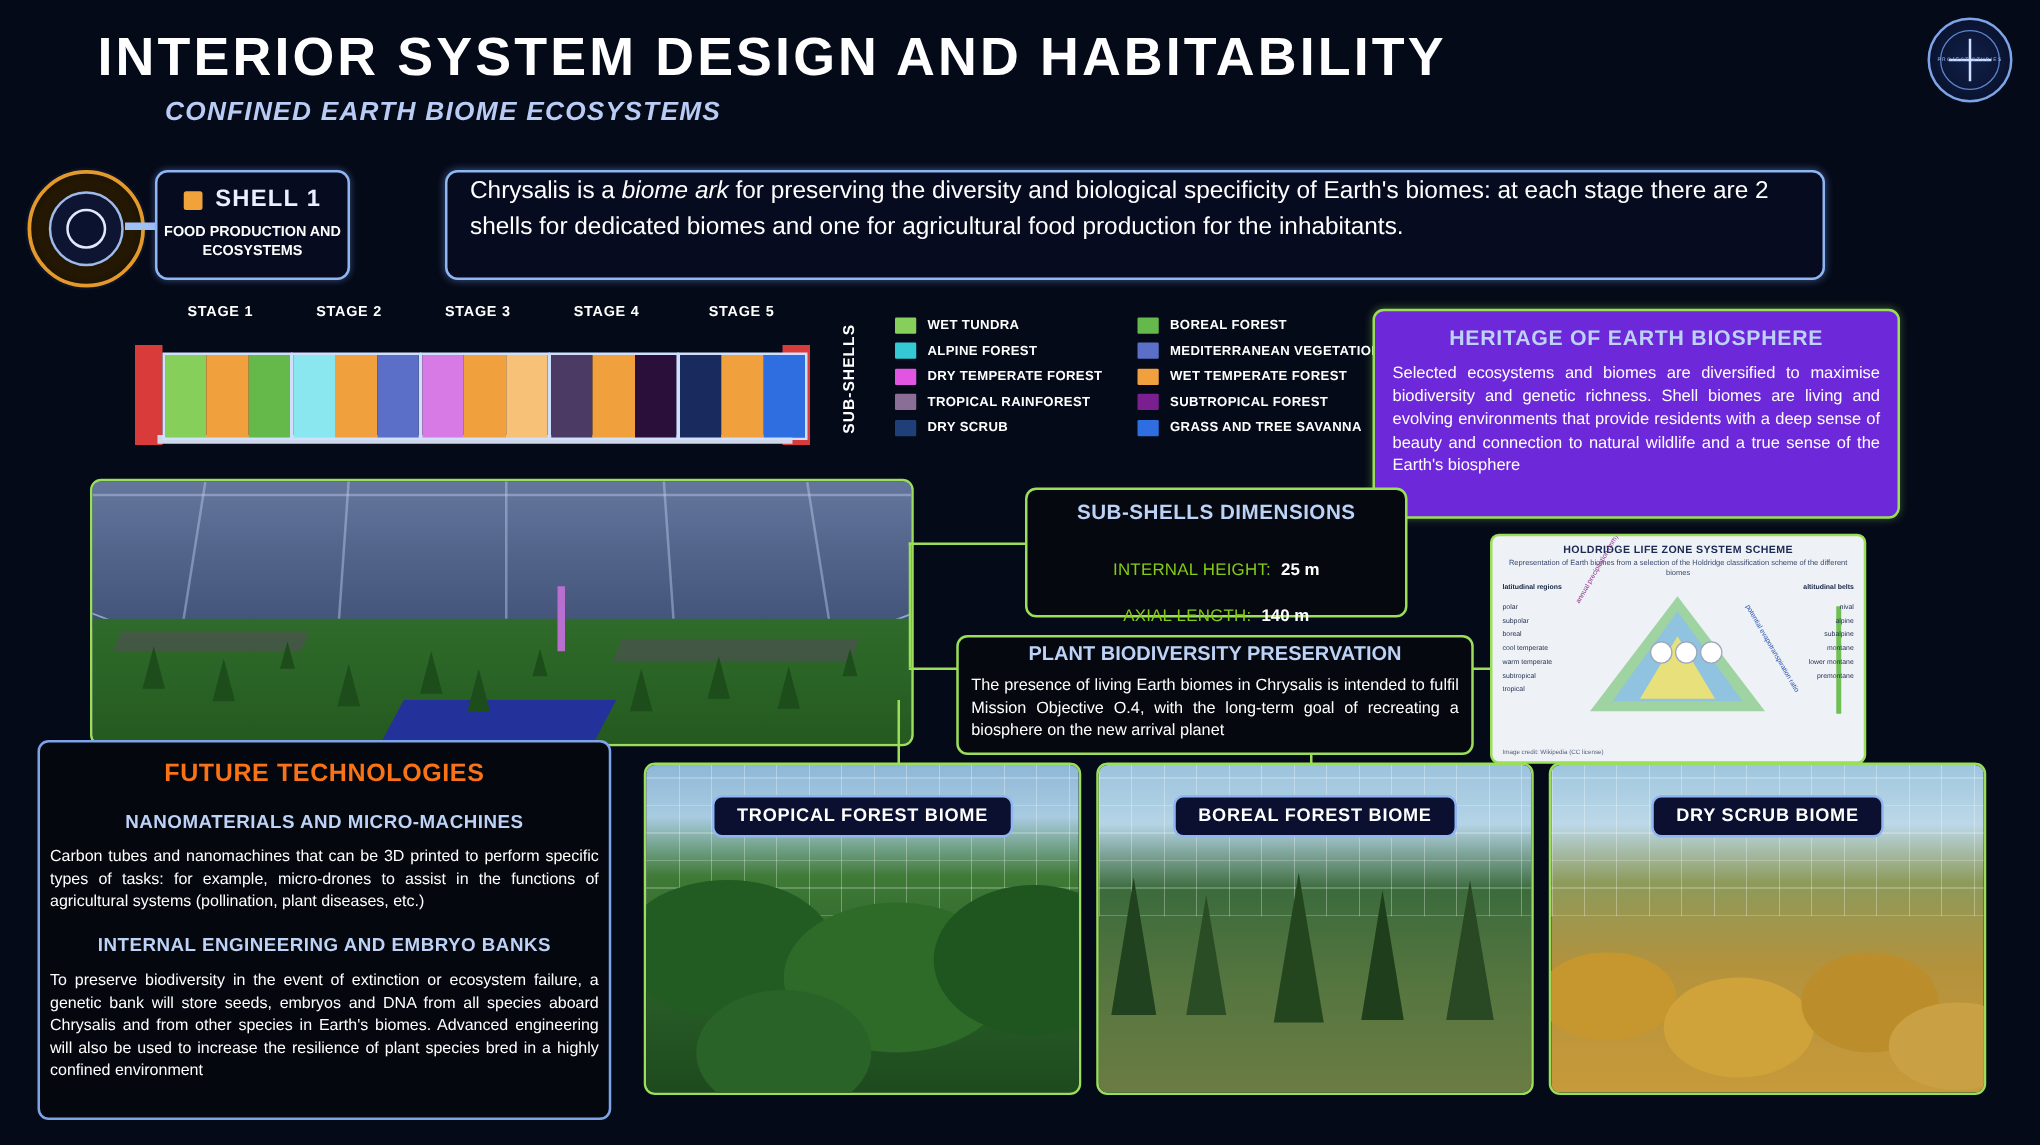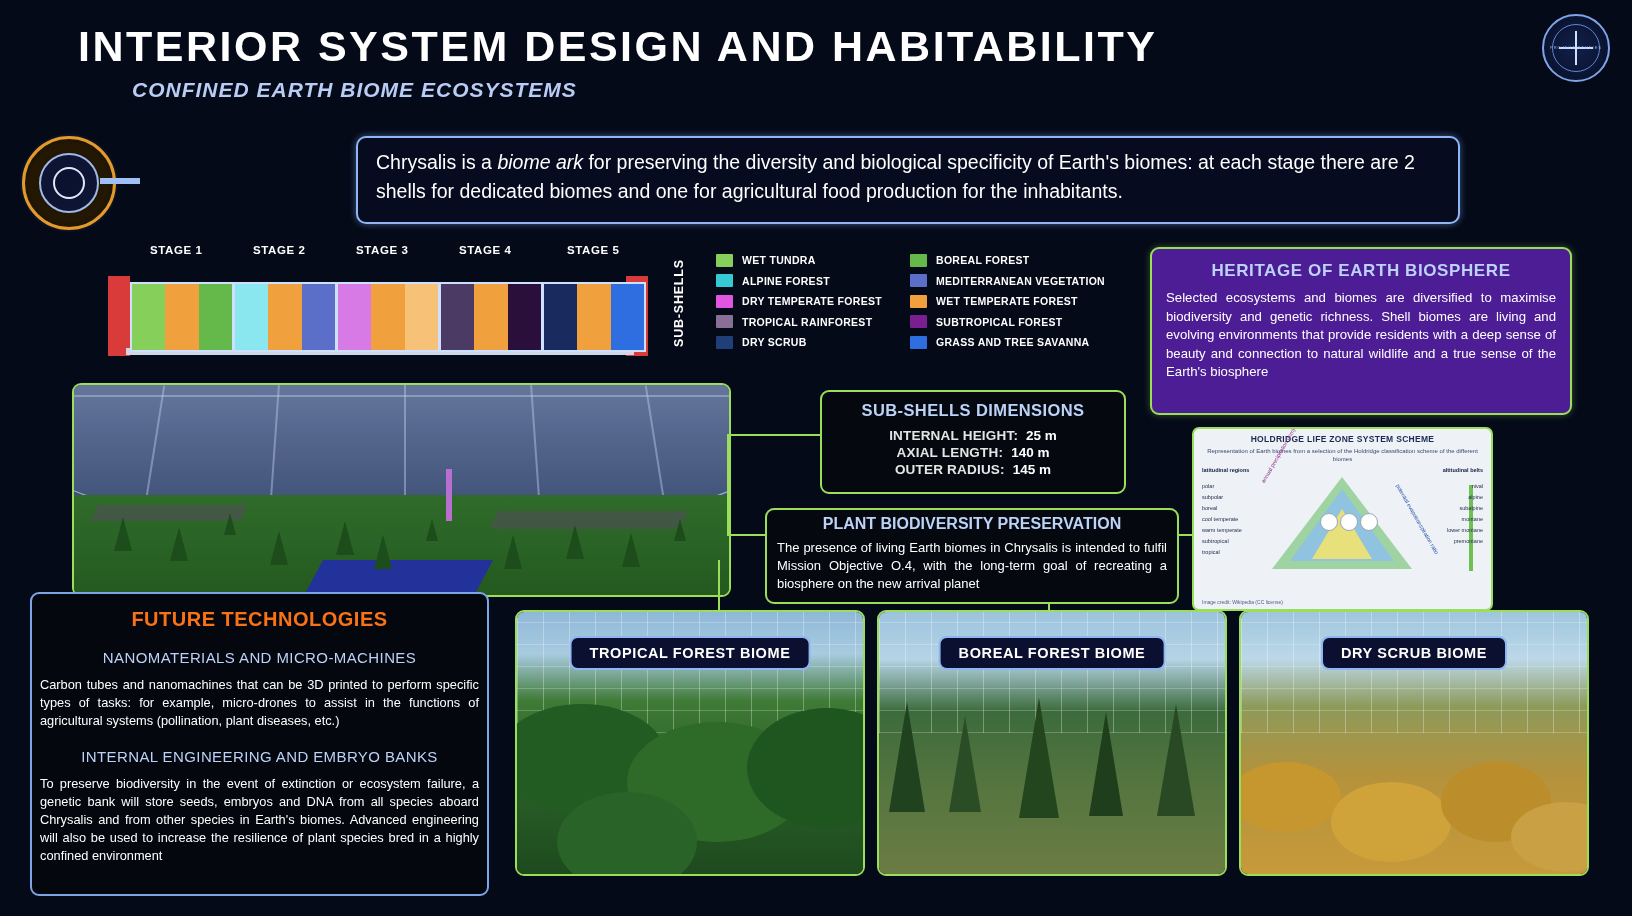--- a/index.html
+++ b/index.html
@@ -75,21 +75,21 @@
   .shell-sw{width:15px;height:15px;background:#f2a23a;border-radius:2px;}
   .shell-title{font-size:19px;font-weight:bold;letter-spacing:1px;color:#e9f0ff;}
   .shell-sub{margin-top:8px;text-align:center;font-size:11.5px;font-weight:bold;line-height:15px;color:#ffffff;}
 
   .intro-box{
     position:absolute;left:356px;top:136px;width:1100px;height:84px;
     background:#060b20;border:2px solid #8fb6f2;border-radius:10px;
     box-shadow:0 0 7px rgba(120,170,255,.5);
   }
   .intro-box p{
-    margin:0;padding:10px 18px;font-size:19.5px;line-height:29px;color:#ffffff;
+    margin:0;padding:0 18px;font-size:19.5px;line-height:29px;color:#ffffff;
   }
   .intro-box i{font-style:italic;}
 
   
   .stages{position:absolute;left:108px;top:244px;width:602px;height:118px;}
   .stage-labels{position:absolute;left:0;top:0;width:540px;height:18px;}
   .stage-label{
     position:absolute;top:0;font-size:11.5px;font-weight:bold;letter-spacing:.6px;color:#ffffff;
   }
   .bar-wrap{position:absolute;left:0;top:18px;width:540px;height:96px;}
@@ -112,22 +112,22 @@
   .legend{position:absolute;left:716px;top:250px;width:390px;}
   .legend-col{position:absolute;top:0;}
   .legend-col.c1{left:0;}
   .legend-col.c2{left:194px;}
   .legend-item{display:flex;align-items:center;height:20.5px;}
   .legend-sw{width:17px;height:13px;margin-right:9px;border-radius:1px;}
   .legend-txt{font-size:10.5px;font-weight:bold;letter-spacing:.3px;color:#ffffff;white-space:nowrap;}
 
   
   .heritage{
-    position:absolute;left:1150px;top:247px;width:418px;height:164px;
-    background:#4c1d95;border:2px solid #9ade5a;border-radius:9px;
+    position:absolute;left:1098px;top:247px;width:418px;height:164px;
+    background:#6d28d9;border:2px solid #9ade5a;border-radius:9px;
     box-shadow:0 0 7px rgba(150,230,90,.35);
   }
   .heritage h3{
     margin:0;padding:12px 0 8px;text-align:center;
     font-size:17px;font-weight:bold;letter-spacing:.6px;color:#bcd2f7;
   }
   .heritage p{
     margin:0;padding:0 14px;font-size:13.2px;line-height:18.5px;text-align:justify;color:#ffffff;
   }
 
@@ -168,21 +168,21 @@
   
   .dims{
     position:absolute;left:820px;top:390px;width:302px;height:100px;
     background:#05090f;border:2px solid #9ade5a;border-radius:9px;
   }
   .dims h3{
     margin:0;padding:9px 0 6px;text-align:center;font-size:16.5px;font-weight:bold;
     letter-spacing:.4px;color:#bcd2f7;
   }
   .dims .d-row{display:flex;justify-content:center;align-items:baseline;gap:8px;margin-top:2px;font-size:13.5px;}
-  .dims .k{color:#e5e5e5;font-weight:bold;letter-spacing:.2px;}
+  .dims .k{color:#84cc16;font-weight:normal;letter-spacing:.2px;margin-top:20px;}
   .dims .v{color:#ffffff;font-weight:bold;}
 
   
   .conn{position:absolute;background:#9ade5a;}
 
   
   .plantbio{
     position:absolute;left:765px;top:508px;width:410px;height:92px;
     background:#05090f;border:2px solid #9ade5a;border-radius:9px;
   }
@@ -241,21 +241,21 @@
   
   .future{
     position:absolute;left:30px;top:592px;width:455px;height:300px;
     background:#05070f;border:2px solid #7ea4e8;border-radius:9px;
   }
   .future h3{
     margin:0;padding:14px 0 0;text-align:center;font-size:20px;font-weight:bold;
     letter-spacing:.5px;color:#f97316;
   }
   .future h4{
-    margin:18px 0 0;text-align:center;font-size:15px;font-weight:normal;letter-spacing:.4px;color:#bcd2f7;
+    margin:18px 0 0;text-align:center;font-size:15px;font-weight:bold;letter-spacing:.4px;color:#bcd2f7;
   }
   .future p{
     margin:10px 0 0;padding:0 8px;font-size:12.8px;line-height:18px;text-align:justify;color:#ffffff;
   }
 
   
   .biome{
     position:absolute;top:610px;width:346px;height:262px;
     border:2px solid #9ade5a;border-radius:9px;overflow:hidden;
   }
@@ -294,20 +294,27 @@
       <div class="star2"></div>
     <div class="txt">PROJECT STUDIES</div>
   </div>
 
   <div class="shell-dial">
     <div class="inner"></div>
       <div class="inner2"></div>
   </div>
   <div class="shell-connector"></div>
 
+  <div class="shell-box">
+    <div class="row">
+      <span class="shell-sw"></span>
+      <span class="shell-title">SHELL 1</span>
+    </div>
+    <div class="shell-sub">FOOD PRODUCTION AND ECOSYSTEMS</div>
+  </div>
 
   <div class="intro-box">
     <p>
       <span>Chrysalis is a </span><i>biome ark</i><span> for preserving the diversity and biological specificity of Earth's biomes: at each stage there are 2 shells for dedicated biomes and one for agricultural food production for the inhabitants.</span>
     </p>
   </div>
 
   <div class="stages">
     <div class="stage-labels">
       <div class="stage-label" style="left:42px">STAGE 1</div>

